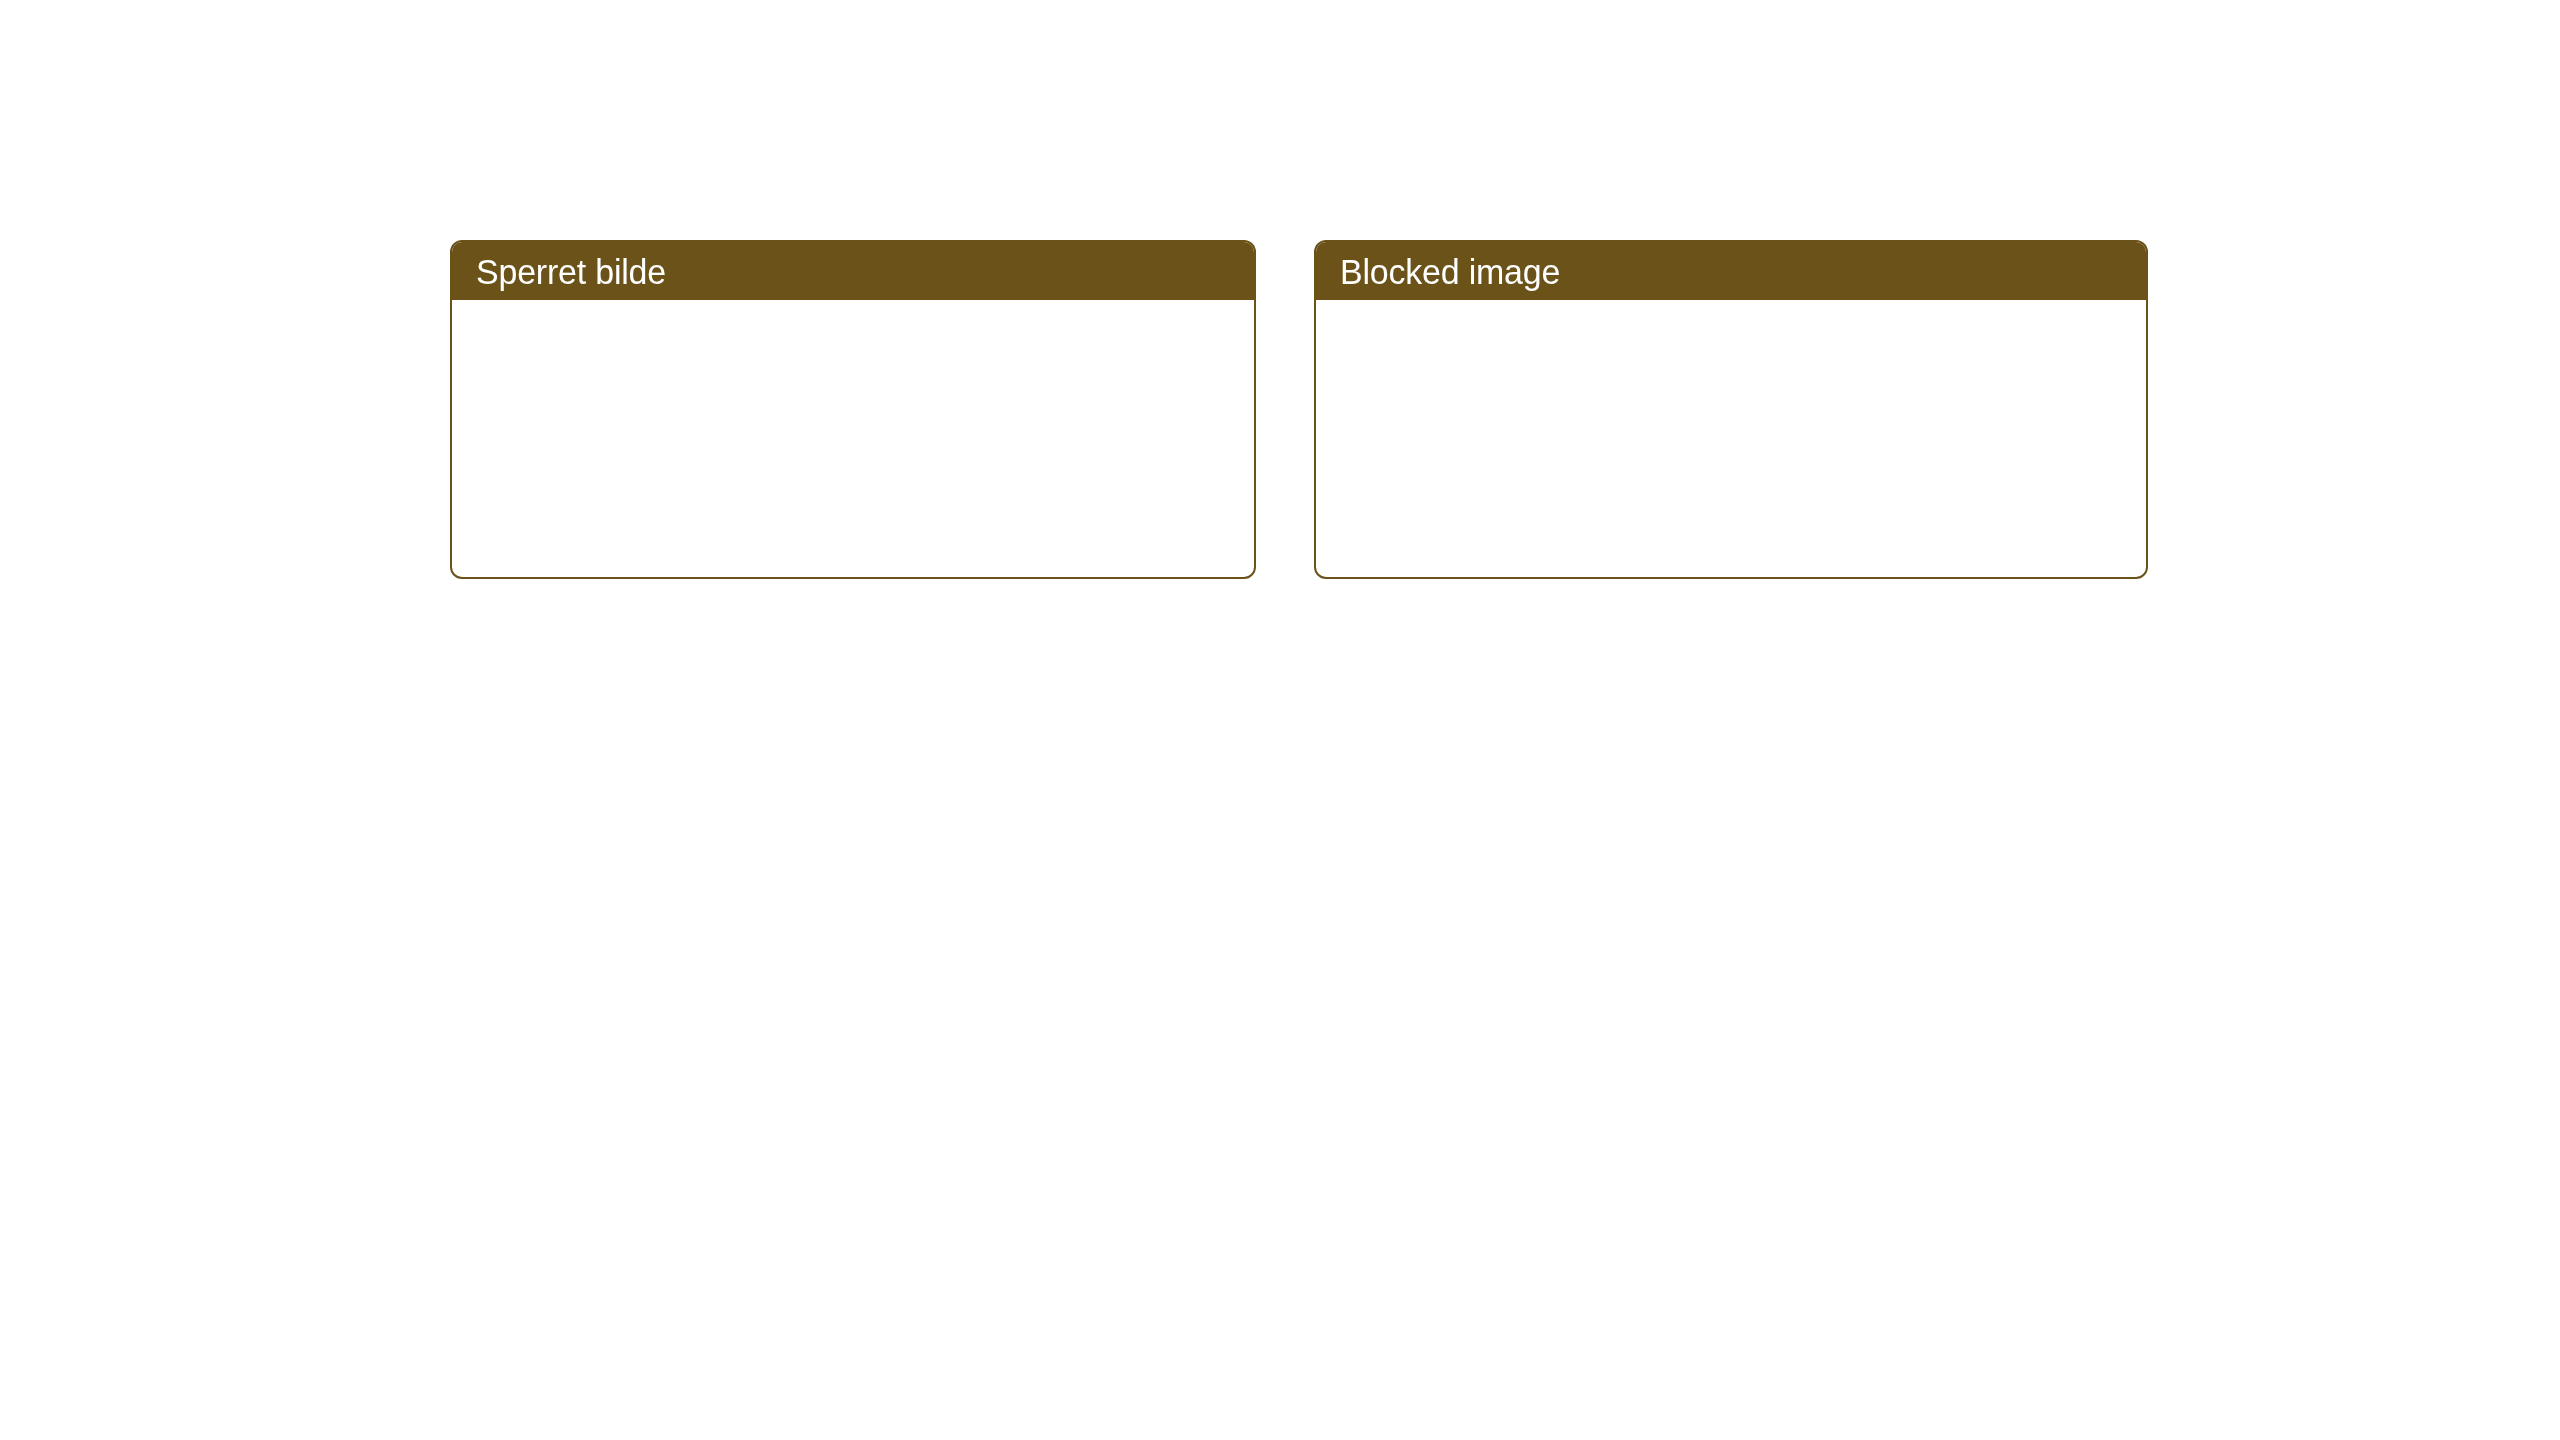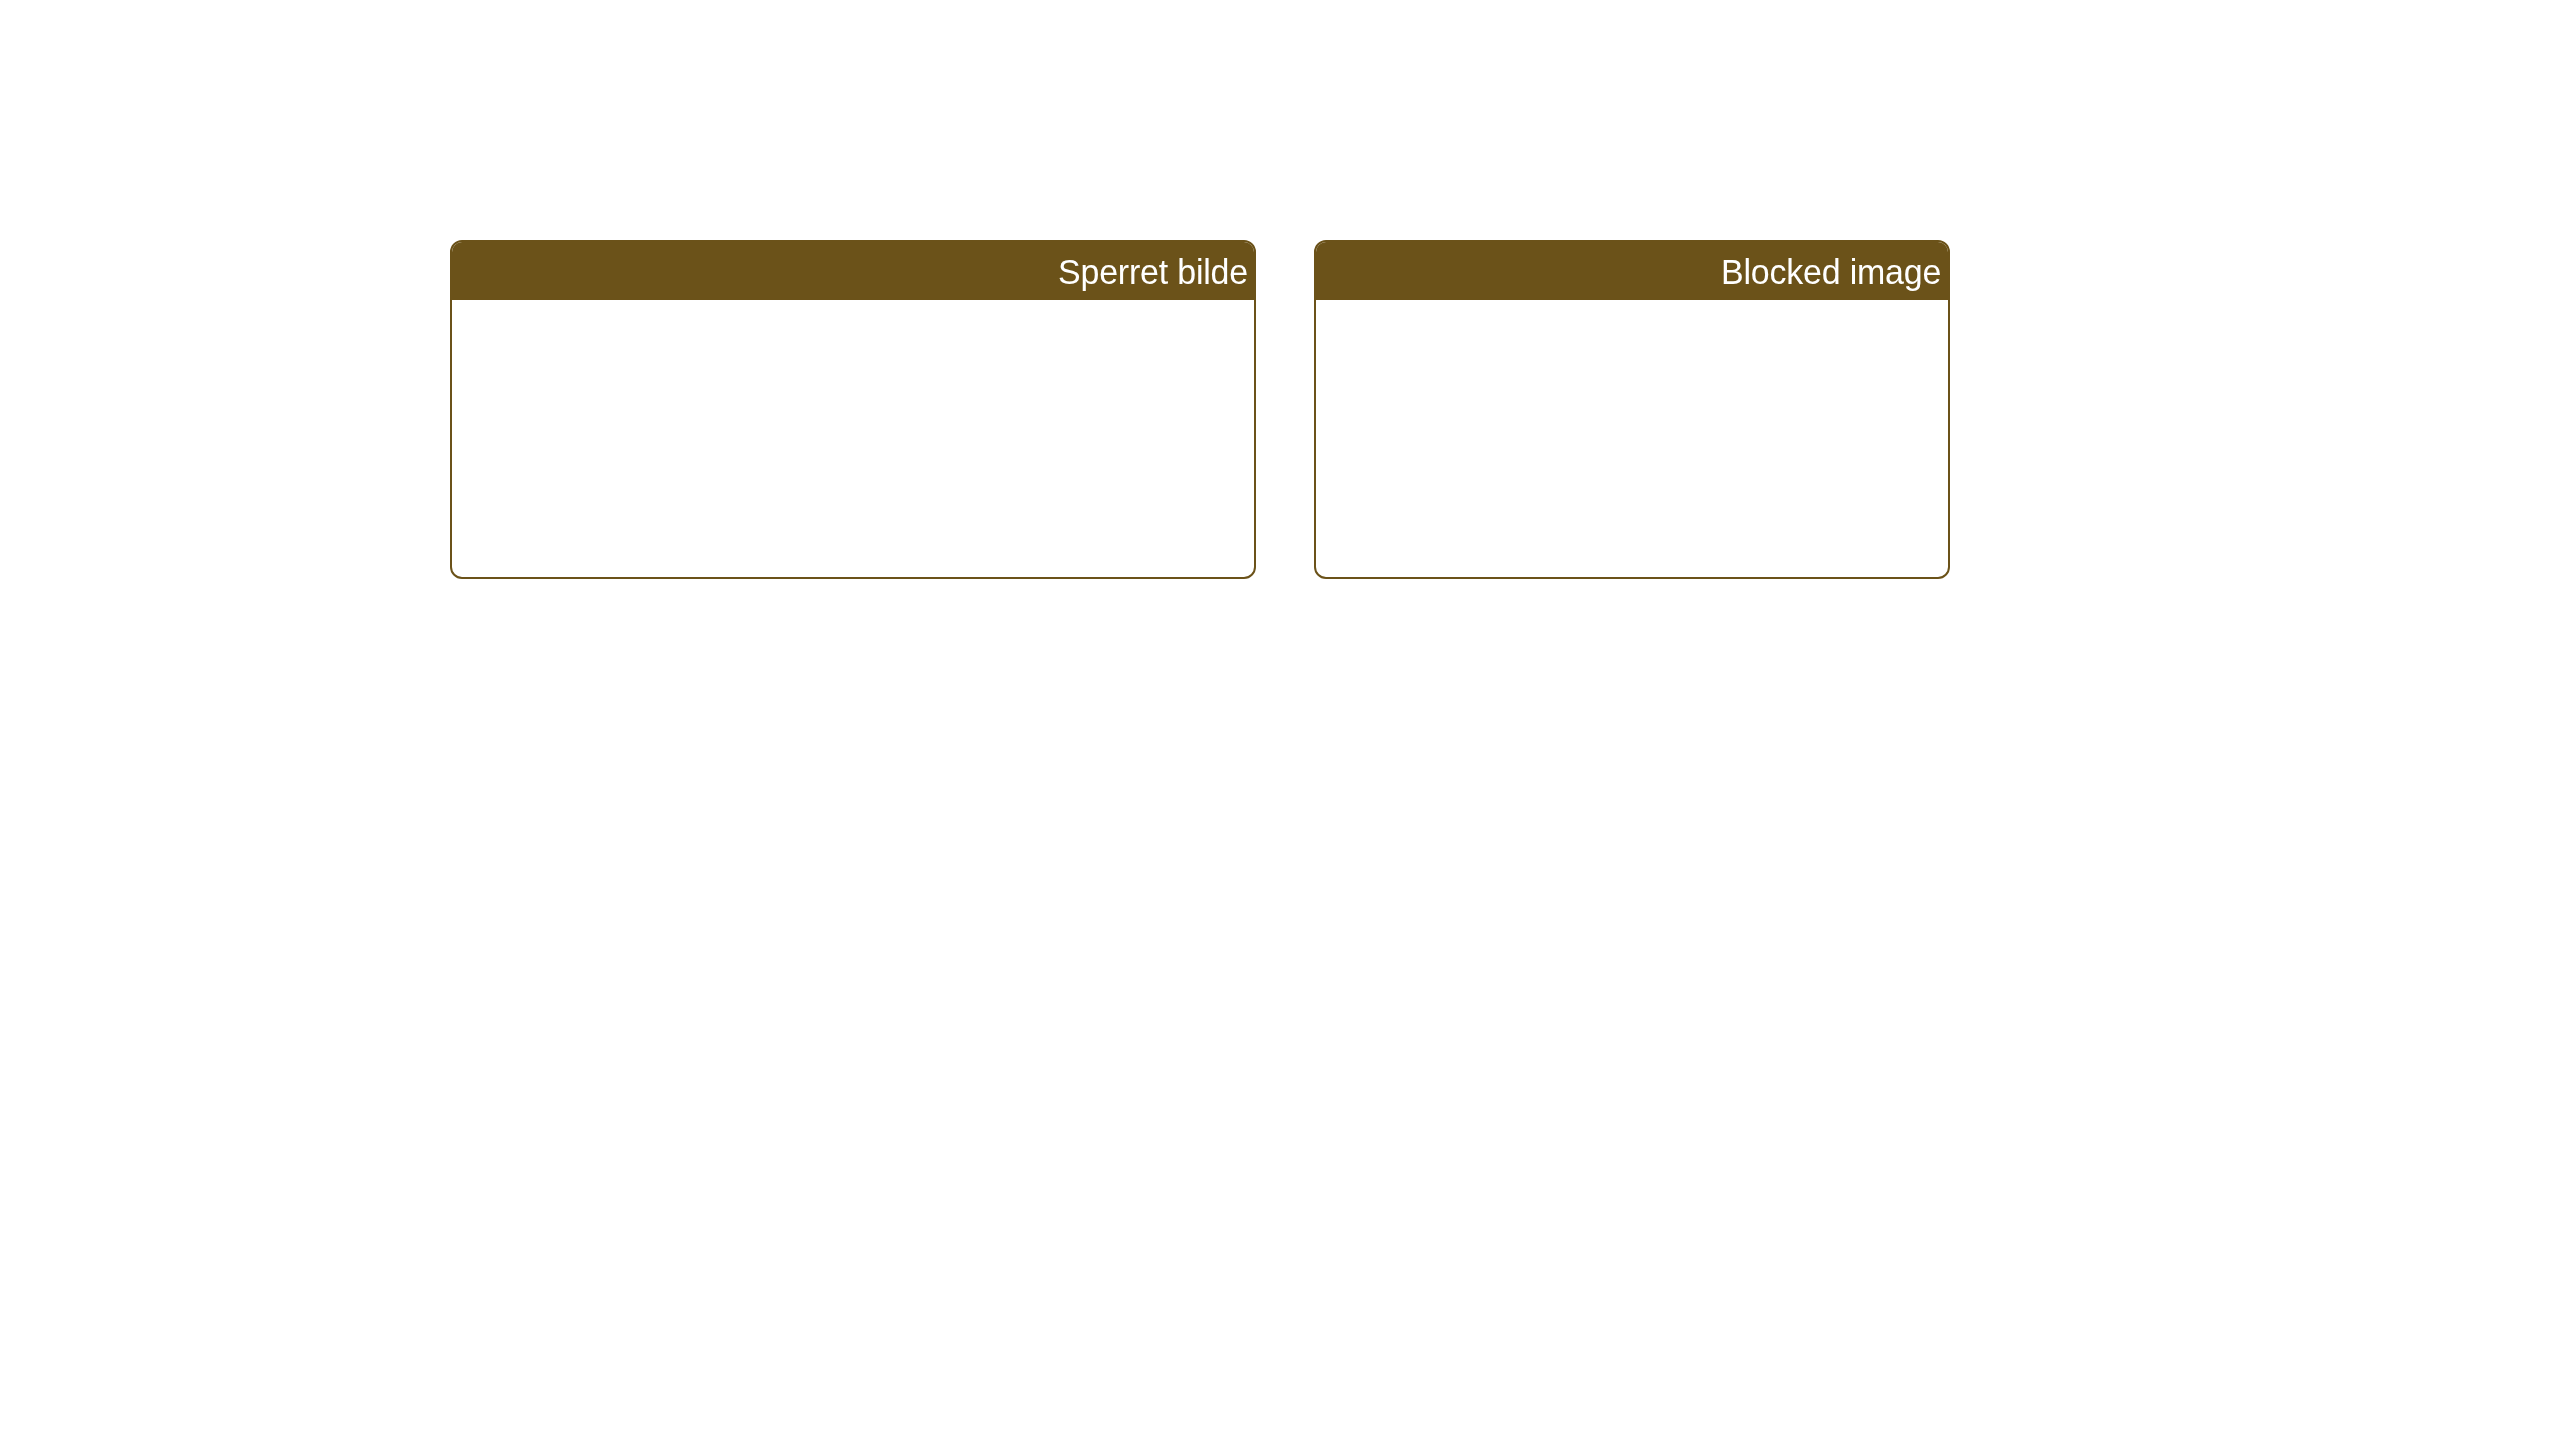--- a/index.html
+++ b/index.html
@@ -30,21 +30,20 @@
     overflow: hidden;
   }
 
   .card-header {
     box-sizing: border-box;
     background: #6b5219;
     height: 58px;
     padding: 0 0 0 24px;
     display: flex;
     align-items: center;
-    justify-content: flex-end;
   }
 
   .card-title {
     color: #ffffff;
     font-family: "Liberation Sans", sans-serif;
     font-size: 35px;
     line-height: 35px;
     font-weight: 400;
     letter-spacing: -0.2px;
     transform: scaleX(0.97);
@@ -79,21 +78,21 @@
     left: 450px;
     top: 240px;
     width: 806px;
     height: 339px;
   }
 
   
   #card-blocked-en {
     left: 1314px;
     top: 240px;
-    width: 636px;
+    width: 834px;
     height: 339px;
   }
 </style>
 </head>
 <body>
 
 <div id="stage">
 
   <div class="notice-card" id="card-blocked-no">
     <div class="card-header">

